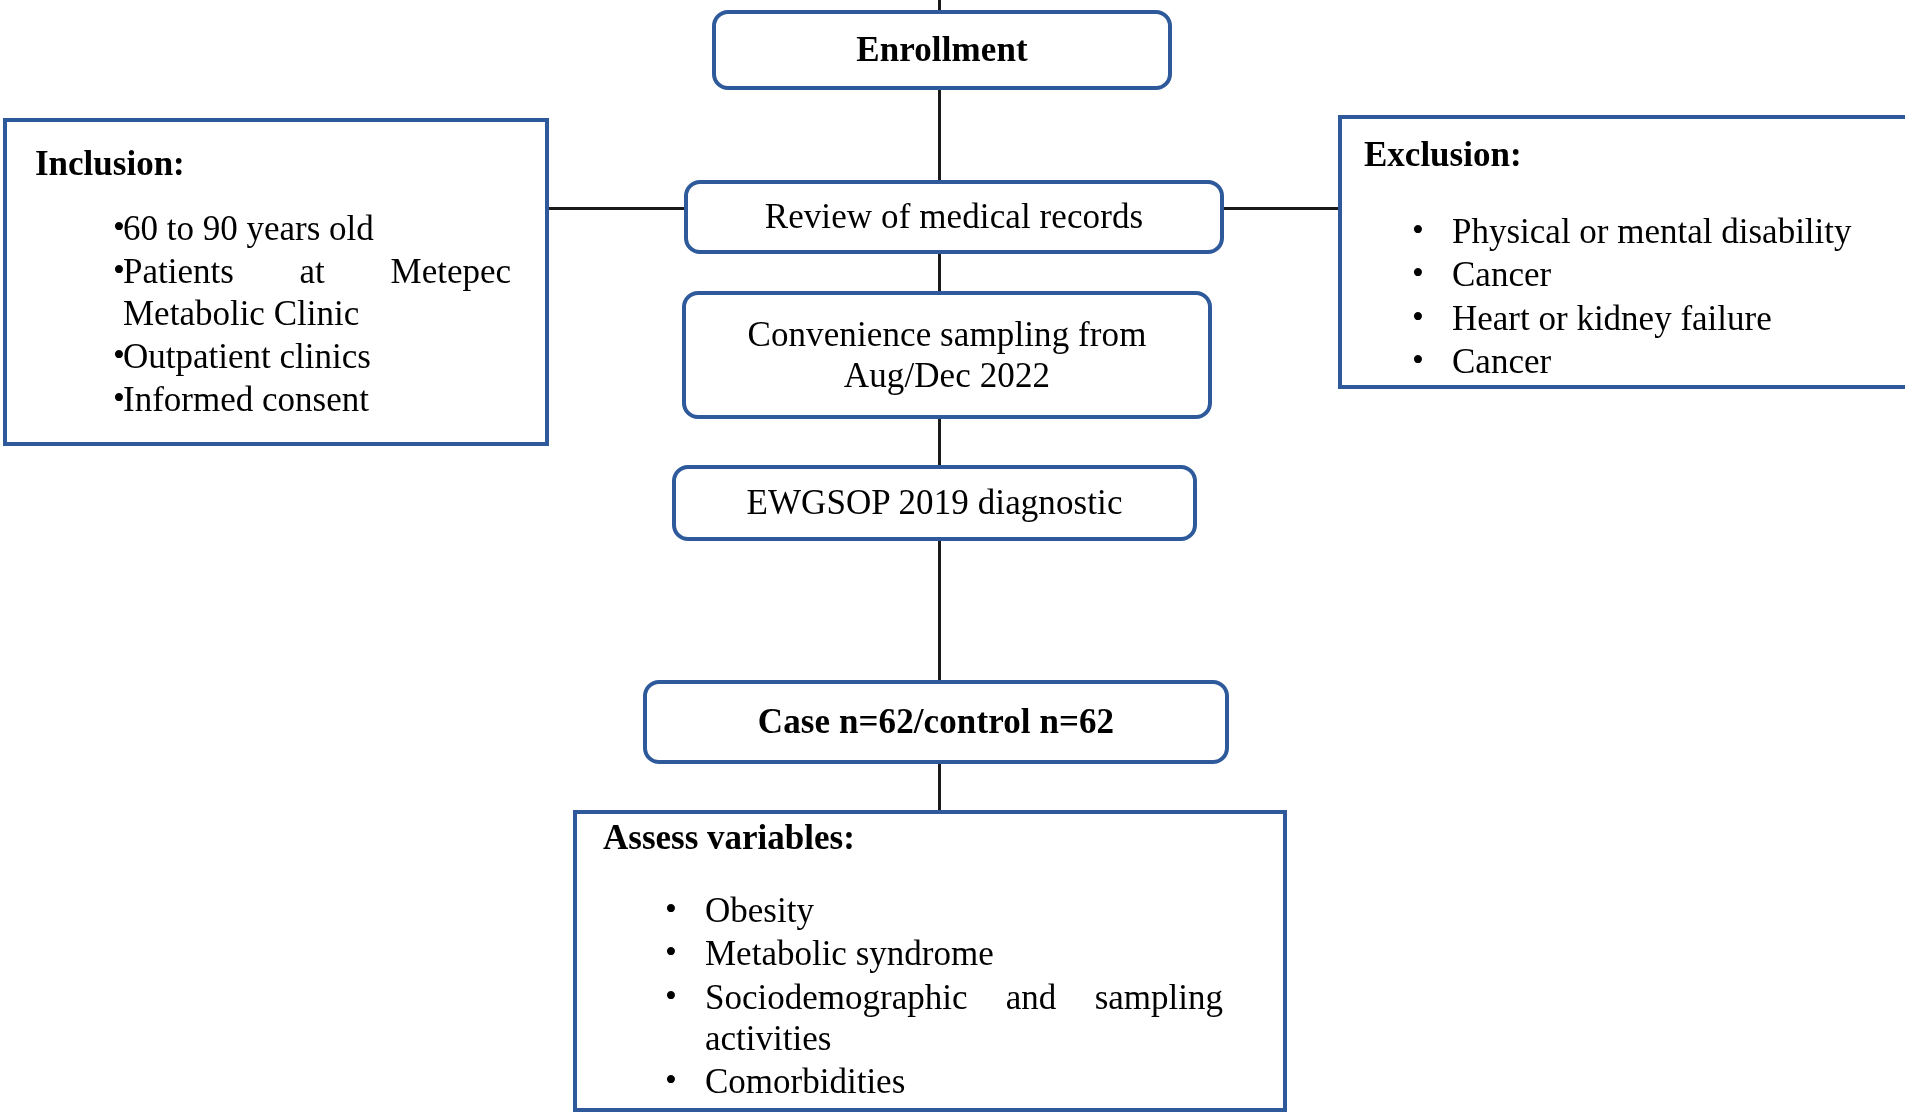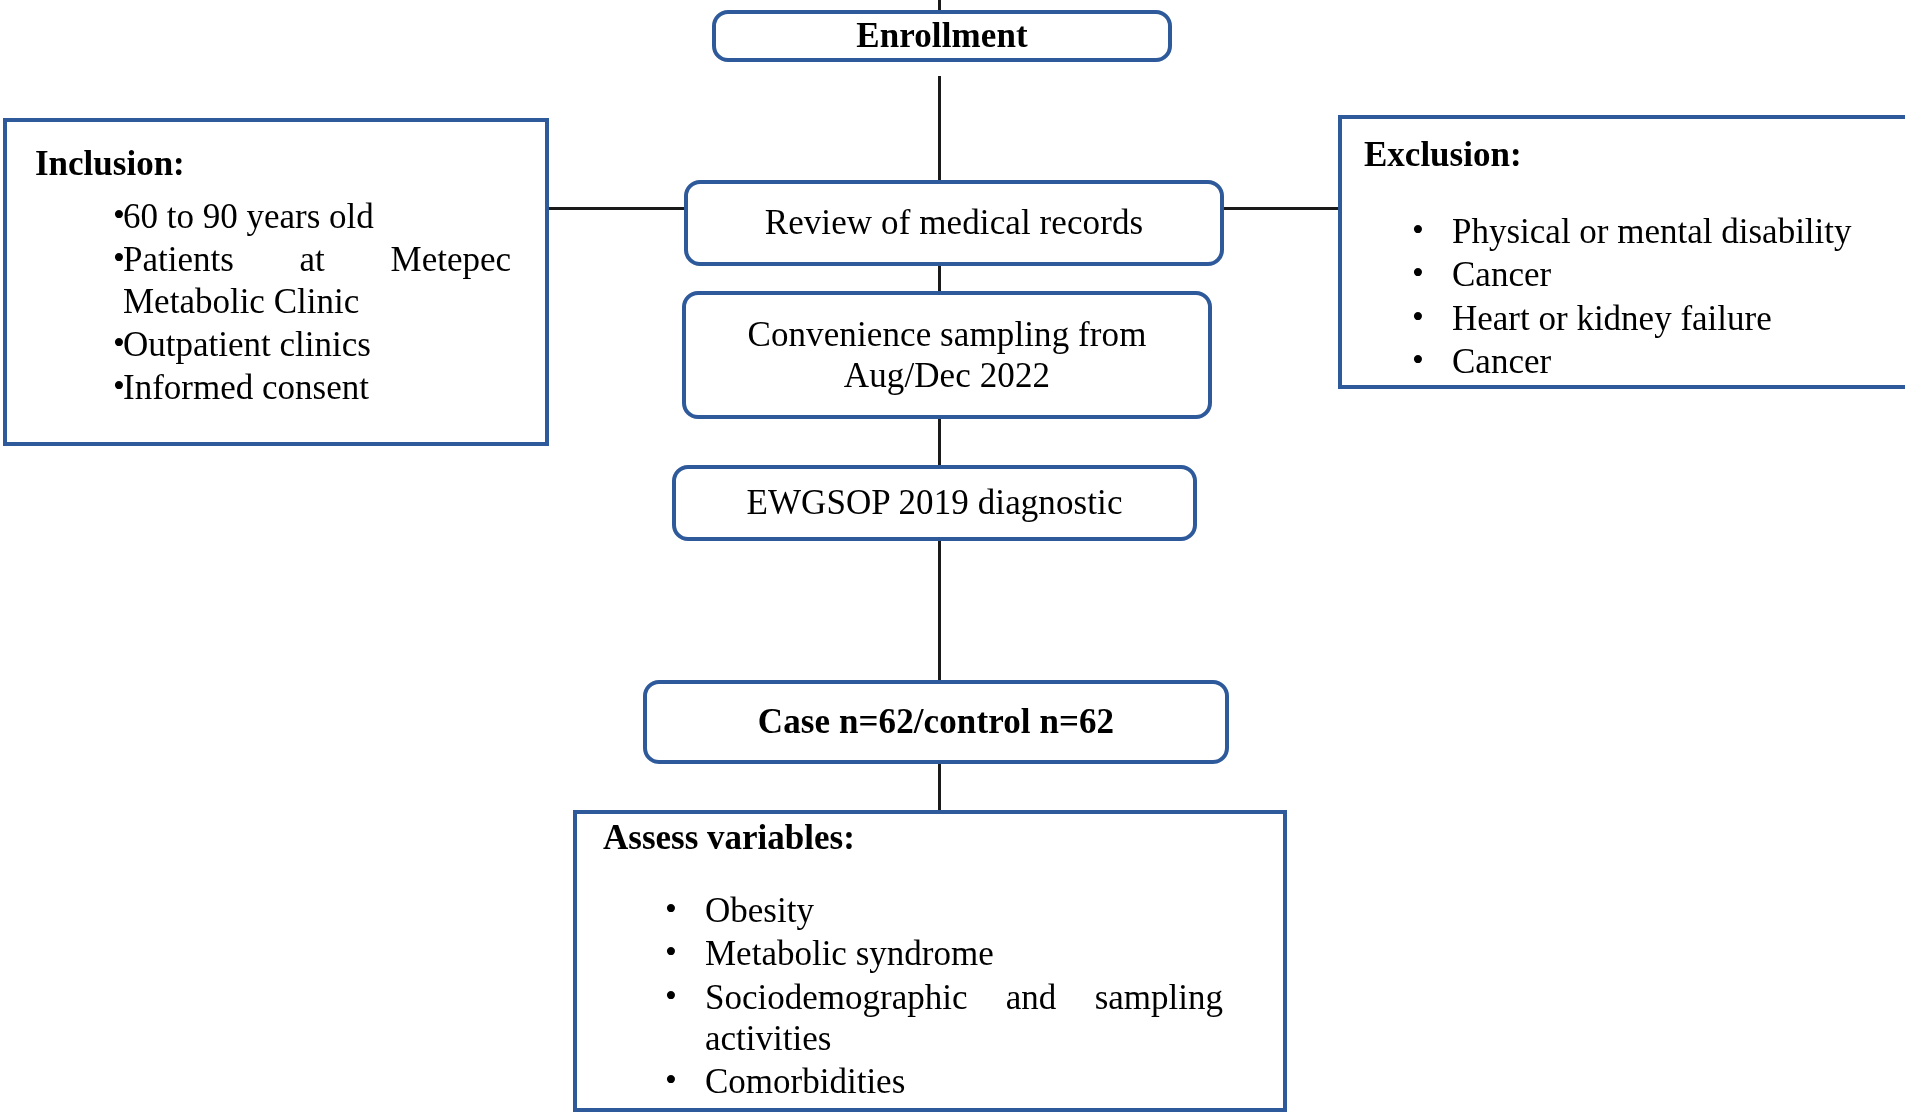--- a/index.html
+++ b/index.html
@@ -91,33 +91,33 @@
     display: block;
     text-align: justify;
     text-align-last: left;
   }
   .panel-list li .txt {
     display: block;
   }
 
   
   #node-enrollment {
-    left: 712px; top: 10px; width: 460px; height: 52px;
+    left: 712px; top: 10px; width: 460px; height: 80px;
   }
   #node-inclusion {
     left: 3px; top: 118px; width: 546px; height: 328px;
     padding: 22px 28px 10px 28px;
   }
-  #node-inclusion .panel-heading { margin-bottom: 12px; }
+  #node-inclusion .panel-heading { margin-bottom: 24px; }
   #node-inclusion .panel-list li { padding-left: 88px; }
   #node-inclusion .panel-list li .bullet { left: 78px; }
   #node-inclusion .panel-list li .txt { max-width: 388px; }
 
   #node-review {
-    left: 684px; top: 180px; width: 540px; height: 86px;
+    left: 684px; top: 180px; width: 540px; height: 74px;
   }
   #node-exclusion {
     left: 1338px; top: 115px; width: 621px; height: 274px;
     padding: 16px 22px 10px 22px;
   }
   #node-exclusion .panel-heading { margin-bottom: 36px; }
   #node-exclusion .panel-list li { padding-left: 88px; }
   #node-exclusion .panel-list li .bullet { left: 48px; }
 
   #node-convenience {

